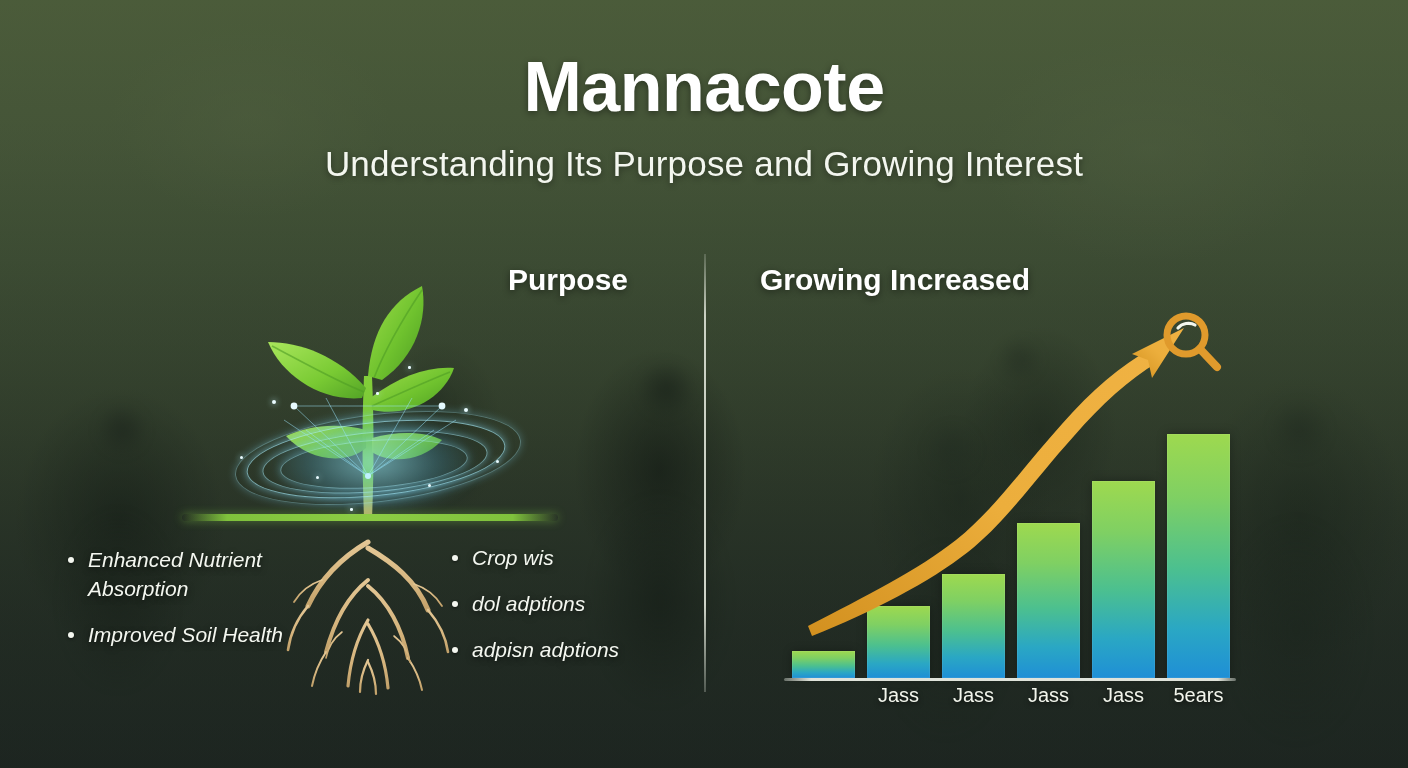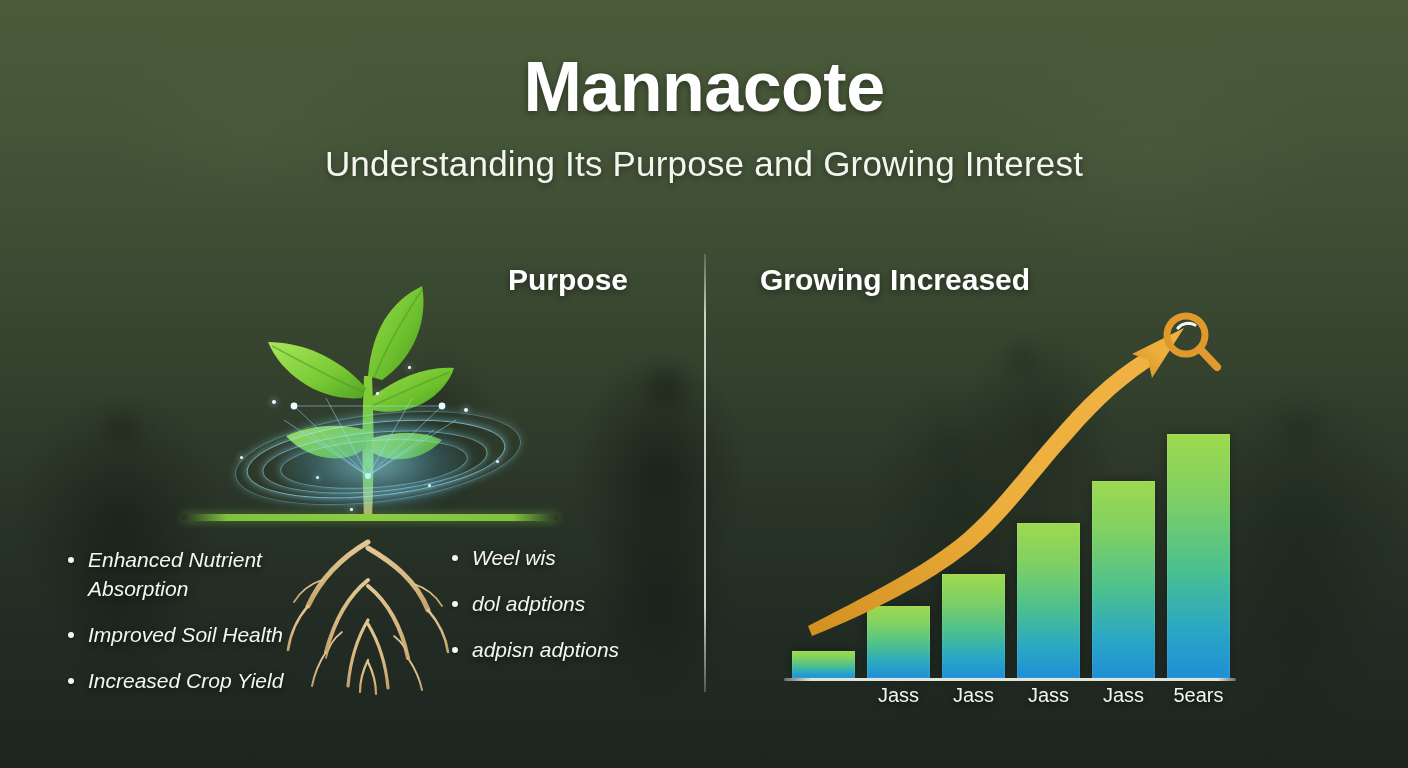--- a/index.html
+++ b/index.html
@@ -240,25 +240,24 @@
     <div class="spark" style="left:200px;top:112px;width:2.5px;height:2.5px"></div>
     <div class="spark" style="left:320px;top:180px;width:3px;height:3px"></div>
     <div class="spark" style="left:64px;top:176px;width:3px;height:3px"></div>
     <div class="spark" style="left:174px;top:228px;width:2.5px;height:2.5px"></div>
     <div class="spark" style="left:232px;top:86px;width:2.5px;height:2.5px"></div>
   </div>
 
   <ul class="bullets" id="bullets-left">
     <li>Enhanced Nutrient Absorption</li>
     <li>Improved Soil Health</li>
-    <li>Increased Crop Yield</li>
   </ul>
 
   <ul class="bullets" id="bullets-right">
-    <li>Weel wis</li>
+    <li>Crop wis</li>
     <li>dol adptions</li>
     <li>adpisn adptions</li>
   </ul>
 
   <div id="chart">
 
     <div class="bar" id="bar-0" style="height: 27px; left: 12px; width: 63px;"></div>
     <div class="bar" id="bar-1" style="height: 72px; left: 87px; width: 63px;"></div>
     <div class="bar" id="bar-2" style="height: 104px; left: 162px; width: 63px;"></div>
     <div class="bar" id="bar-3" style="height: 155px; left: 237px; width: 63px;"></div>

